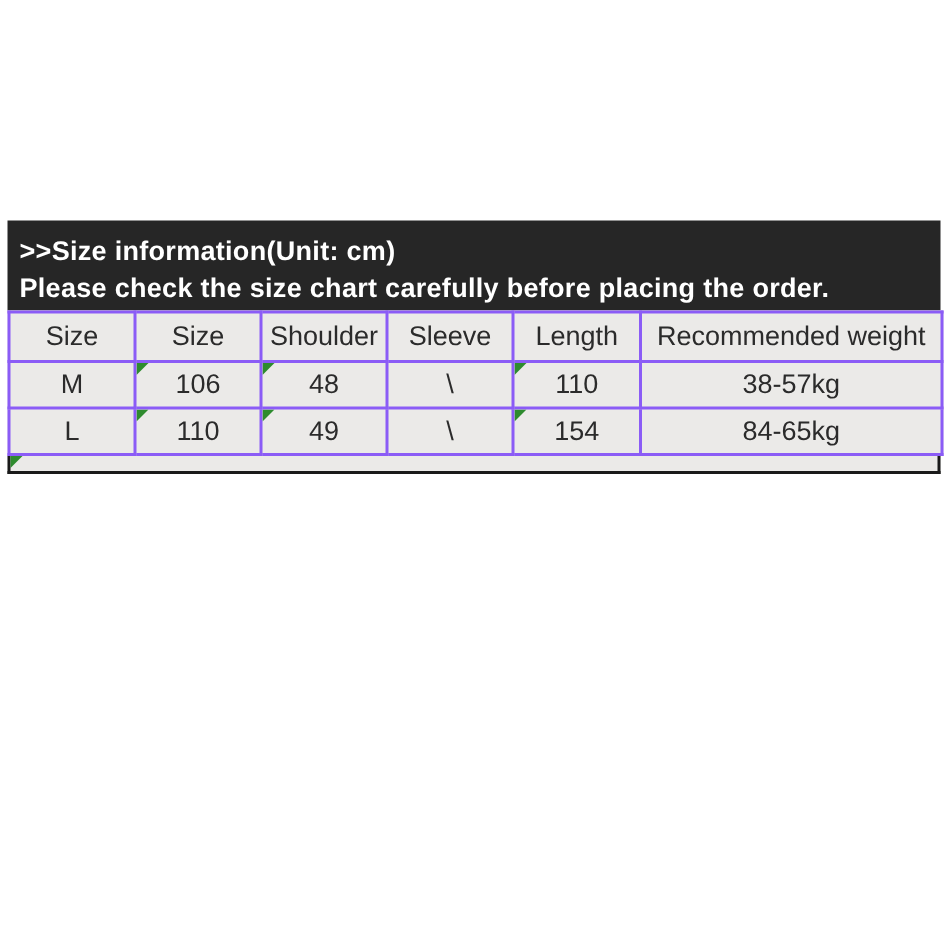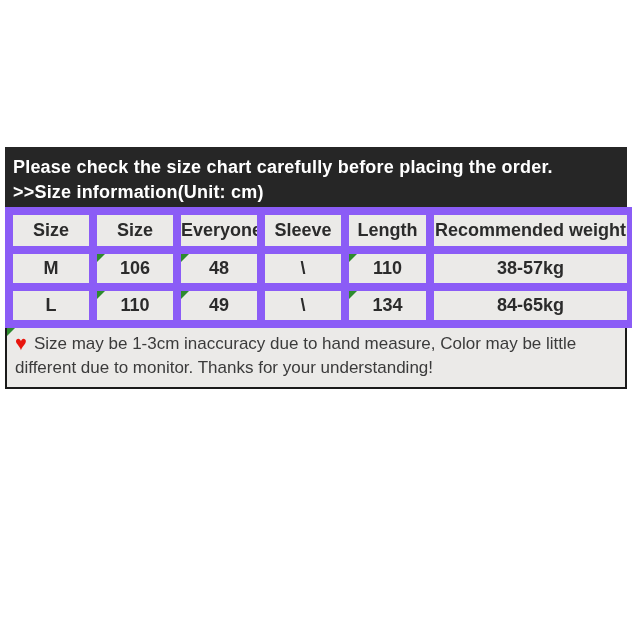--- a/index.html
+++ b/index.html
@@ -37,24 +37,24 @@
   }
   
   table.size-table {
     border-collapse: collapse;
     table-layout: fixed;
     width: 622px;
     background: #ebeae8;
   }
   table.size-table th,
   table.size-table td {
-    border: 8px solid #8b5cf6;
+    border: 2px solid #8b5cf6;
     text-align: center;
     vertical-align: middle;
-    font-weight: bold;
+    font-weight: normal;
     color: #2b2b2b;
     font-size: 18px;
     padding: 0;
     position: relative;
     overflow: hidden;
   }
   table.size-table tr.head-row th { height: 31px; }
   table.size-table tr.data-row td { height: 29px; }
   col.c-size, col.c-bust, col.c-shoulder, col.c-sleeve { width: 84px; }
   col.c-length { width: 85px; }
@@ -103,58 +103,57 @@
     margin-right: 7px;
     vertical-align: -1px;
   }
 </style>
 </head>
 <body>
 
 <div class="content">
 
   <div class="banner">
+    <div class="line">&gt;&gt;Size information(Unit: cm)</div>
     <div class="line">Please check the size chart carefully before placing the order.</div>
-    <div class="line">&gt;&gt;Size information(Unit: cm)</div>
   </div>
 
   <table class="size-table">
     <colgroup>
       <col class="c-size">
         <col class="c-bust">
         <col class="c-shoulder">
       <col class="c-sleeve">
         <col class="c-length">
         <col class="c-weight">
     </colgroup>
     <tbody>
       <tr class="head-row">
         <th>Size</th>
         <th>Size</th>
-        <th>Everyone</th>
+        <th>Shoulder</th>
         <th>Sleeve</th>
         <th>Length</th>
         <th>Recommended weight</th>
       </tr>
       <tr class="data-row">
         <td>M</td>
         <td class="flag">106</td>
         <td class="flag">48</td>
         <td>\</td>
         <td class="flag">110</td>
         <td>38-57kg</td>
       </tr>
       <tr class="data-row">
         <td>L</td>
         <td class="flag">110</td>
         <td class="flag">49</td>
         <td>\</td>
-        <td class="flag">134</td>
+        <td class="flag">154</td>
         <td>84-65kg</td>
       </tr>
     </tbody>
   </table>
 
   <div class="notes">
-    <p><span class="heart">♥</span><span>Size may be 1-3cm inaccuracy due to hand measure, Color may be little different due to monitor. Thanks for your understanding!</span></p>
   </div>
 
 </div>
 
 </body></html>

